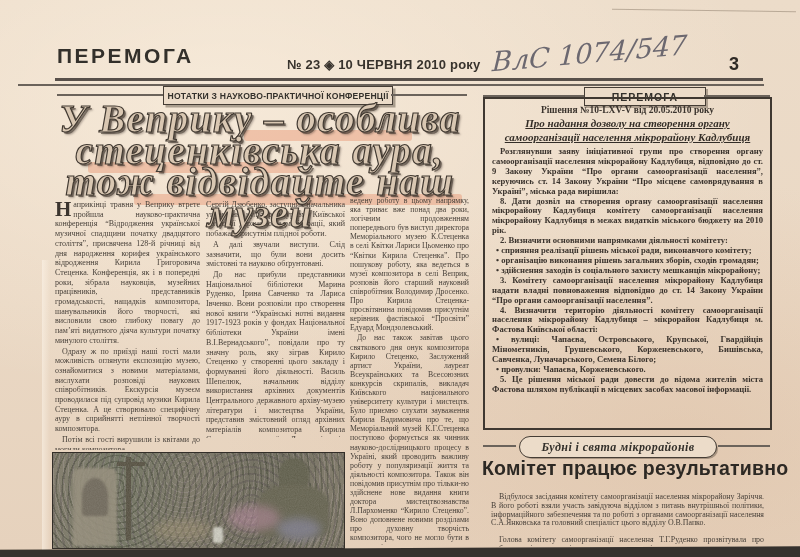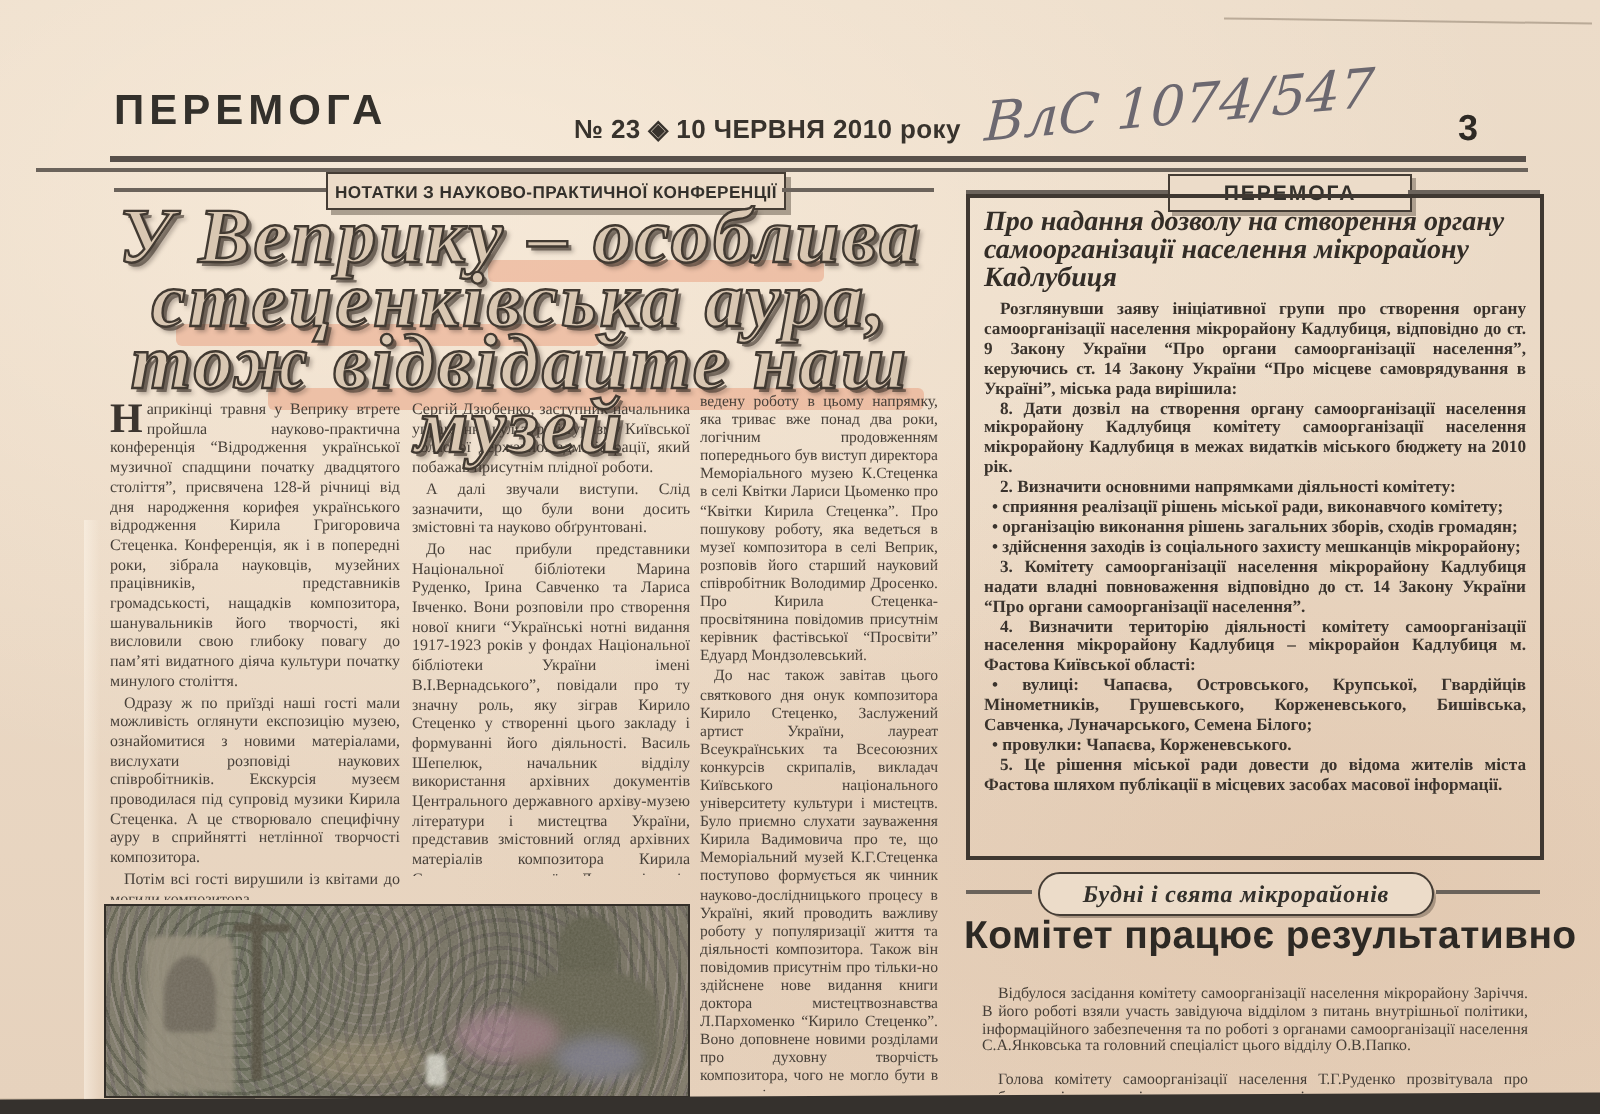--- a/index.html
+++ b/index.html
@@ -123,22 +123,22 @@
   
   .official-box{
     position:absolute;left:483px;top:97px;width:289px;height:333px;box-sizing:border-box;
     border:2px solid #3f3831;padding:6px 7px 3px 7px;overflow:hidden;
     color:#3a332d;
   }
   .decision-no{
     text-align:center;font-weight:bold;font-size:9.5px;margin:0 0 1px 0;
   }
   .decision-title{
-    text-align:left;font-weight:bold;font-style:italic;font-size:14px;line-height:14px;
-    margin:0 0 3px 0;color:#332d27;
+    text-align:center;font-weight:bold;font-style:italic;font-size:11px;line-height:14px;
+    margin:0 0 3px 0;color:#332d27;text-decoration:underline;
   }
   .official-box p.body{
     margin:0;font-weight:bold;font-size:8.6px;line-height:9.9px;
     text-align:justify;text-indent:8px;
   }
   .official-box p.bullet{text-indent:4px;}
 
   
   .kick3-line-l{left:483px;top:445px;width:33px;}
   .kick3-line-r{left:718px;top:445px;width:52px;}
@@ -215,20 +215,21 @@
         </filter>
       <rect width="100%" height="100%" filter="url(#grain)"></rect>
     </svg>
   </div>
 
   <div class="kicker-line" style="left:483px;top:95px;width:101px;"></div>
   <div class="kicker-box kick2">ПЕРЕМОГА</div>
   <div class="kicker-line" style="left:704px;top:95px;width:66px;"></div>
 
   <div class="official-box">
+    <p class="decision-no">Рішення №10-LXV-V від 20.05.2010 року</p>
     <p class="decision-title">Про надання дозволу на створення органу самоорганізації населення мікрорайону Кадлубиця</p>
     <p class="body">Розглянувши заяву ініціативної групи про створення органу самоорганізації населення мікрорайону Кадлубиця, відповідно до ст. 9 Закону України “Про органи самоорганізації населення”, керуючись ст. 14 Закону України “Про місцеве самоврядування в Україні”, міська рада вирішила:</p>
     <p class="body">8. Дати дозвіл на створення органу самоорганізації населення мікрорайону Кадлубиця комітету самоорганізації населення мікрорайону Кадлубиця в межах видатків міського бюджету на 2010 рік.</p>
     <p class="body">2. Визначити основними напрямками діяльності комітету:</p>
     <p class="body bullet">• сприяння реалізації рішень міської ради, виконавчого комітету;</p>
     <p class="body bullet">• організацію виконання рішень загальних зборів, сходів громадян;</p>
     <p class="body bullet">• здійснення заходів із соціального захисту мешканців мікрорайону;</p>
     <p class="body">3. Комітету самоорганізації населення мікрорайону Кадлубиця надати владні повноваження відповідно до ст. 14 Закону України “Про органи самоорганізації населення”.</p>
     <p class="body">4. Визначити територію діяльності комітету самоорганізації населення мікрорайону Кадлубиця – мікрорайон Кадлубиця м. Фастова Київської області:</p>
     <p class="body bullet">• вулиці: Чапаєва, Островського, Крупської, Гвардійців Мінометників, Грушевського, Корженевського, Бишівська, Савченка, Луначарського, Семена Білого;</p>

